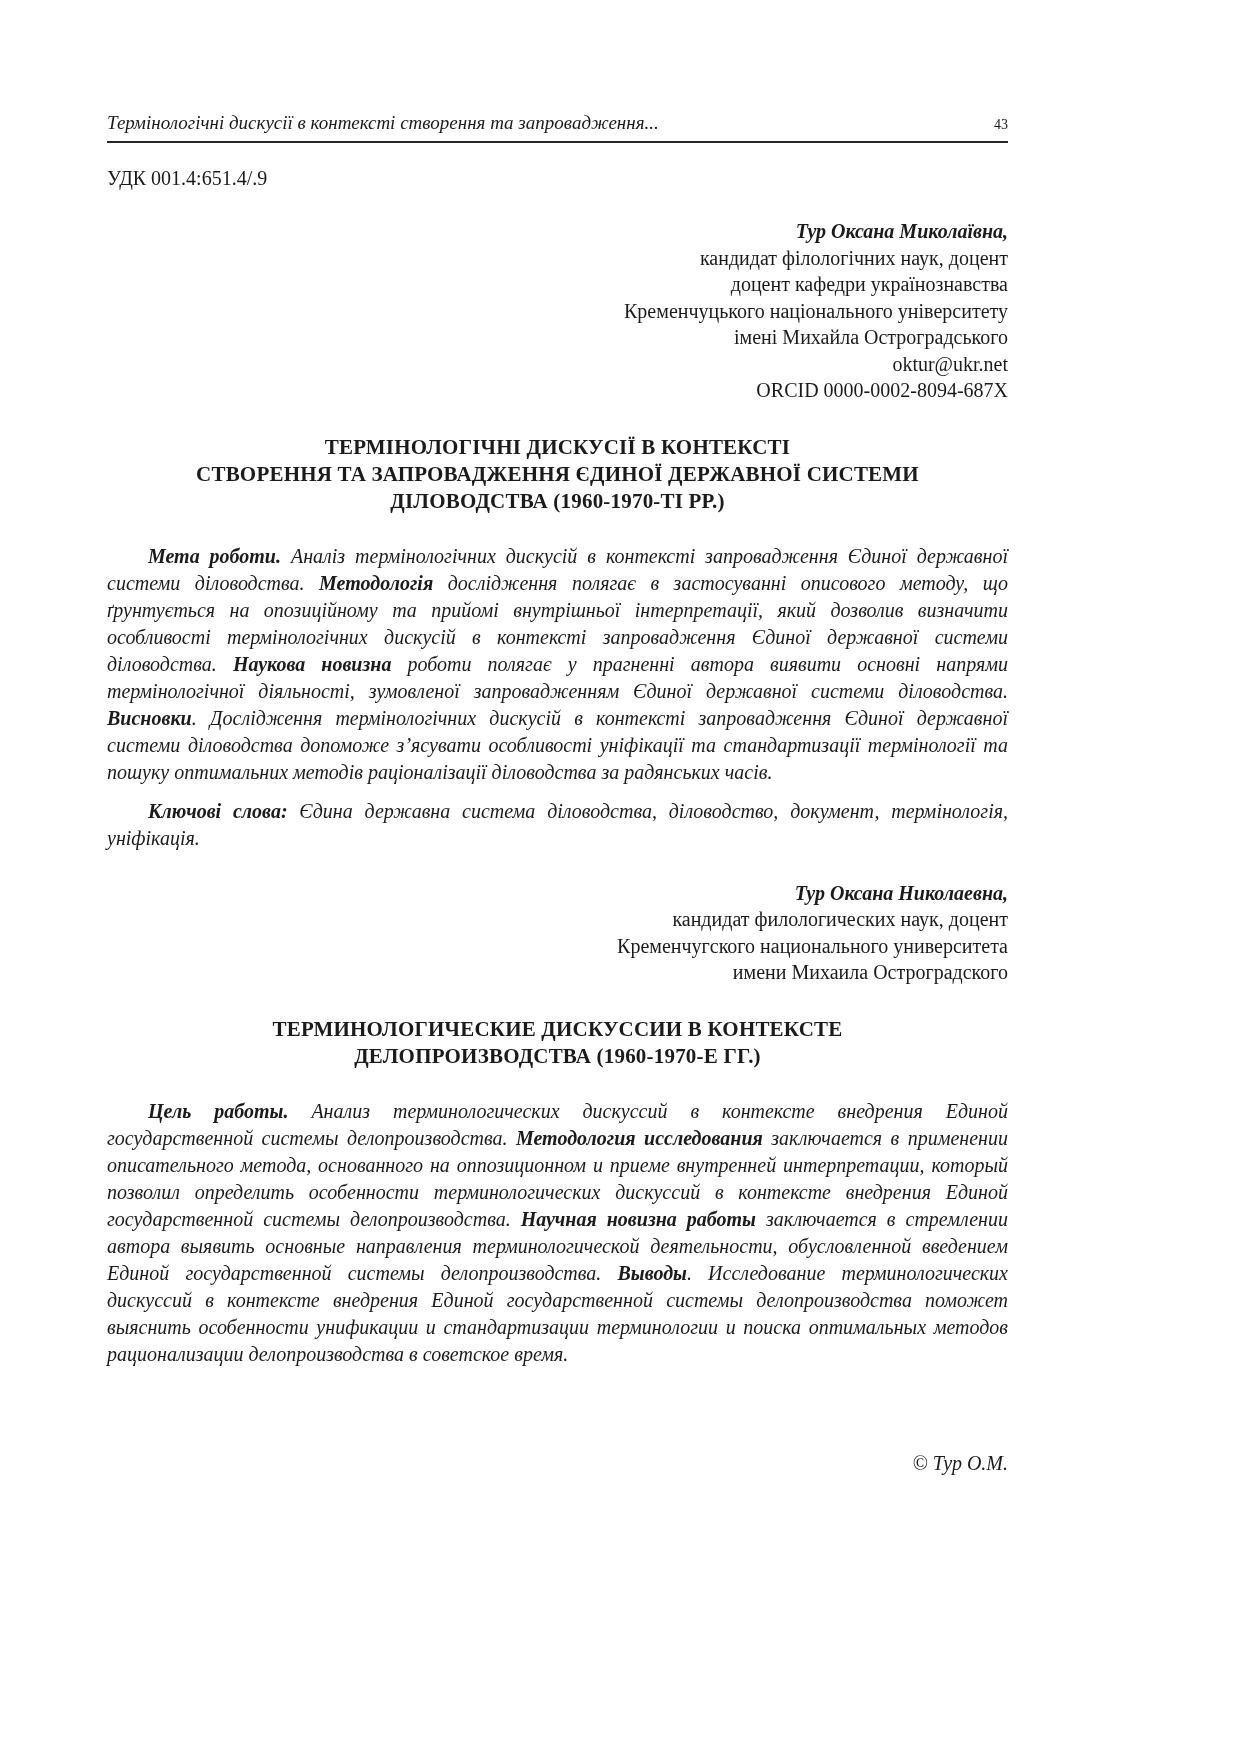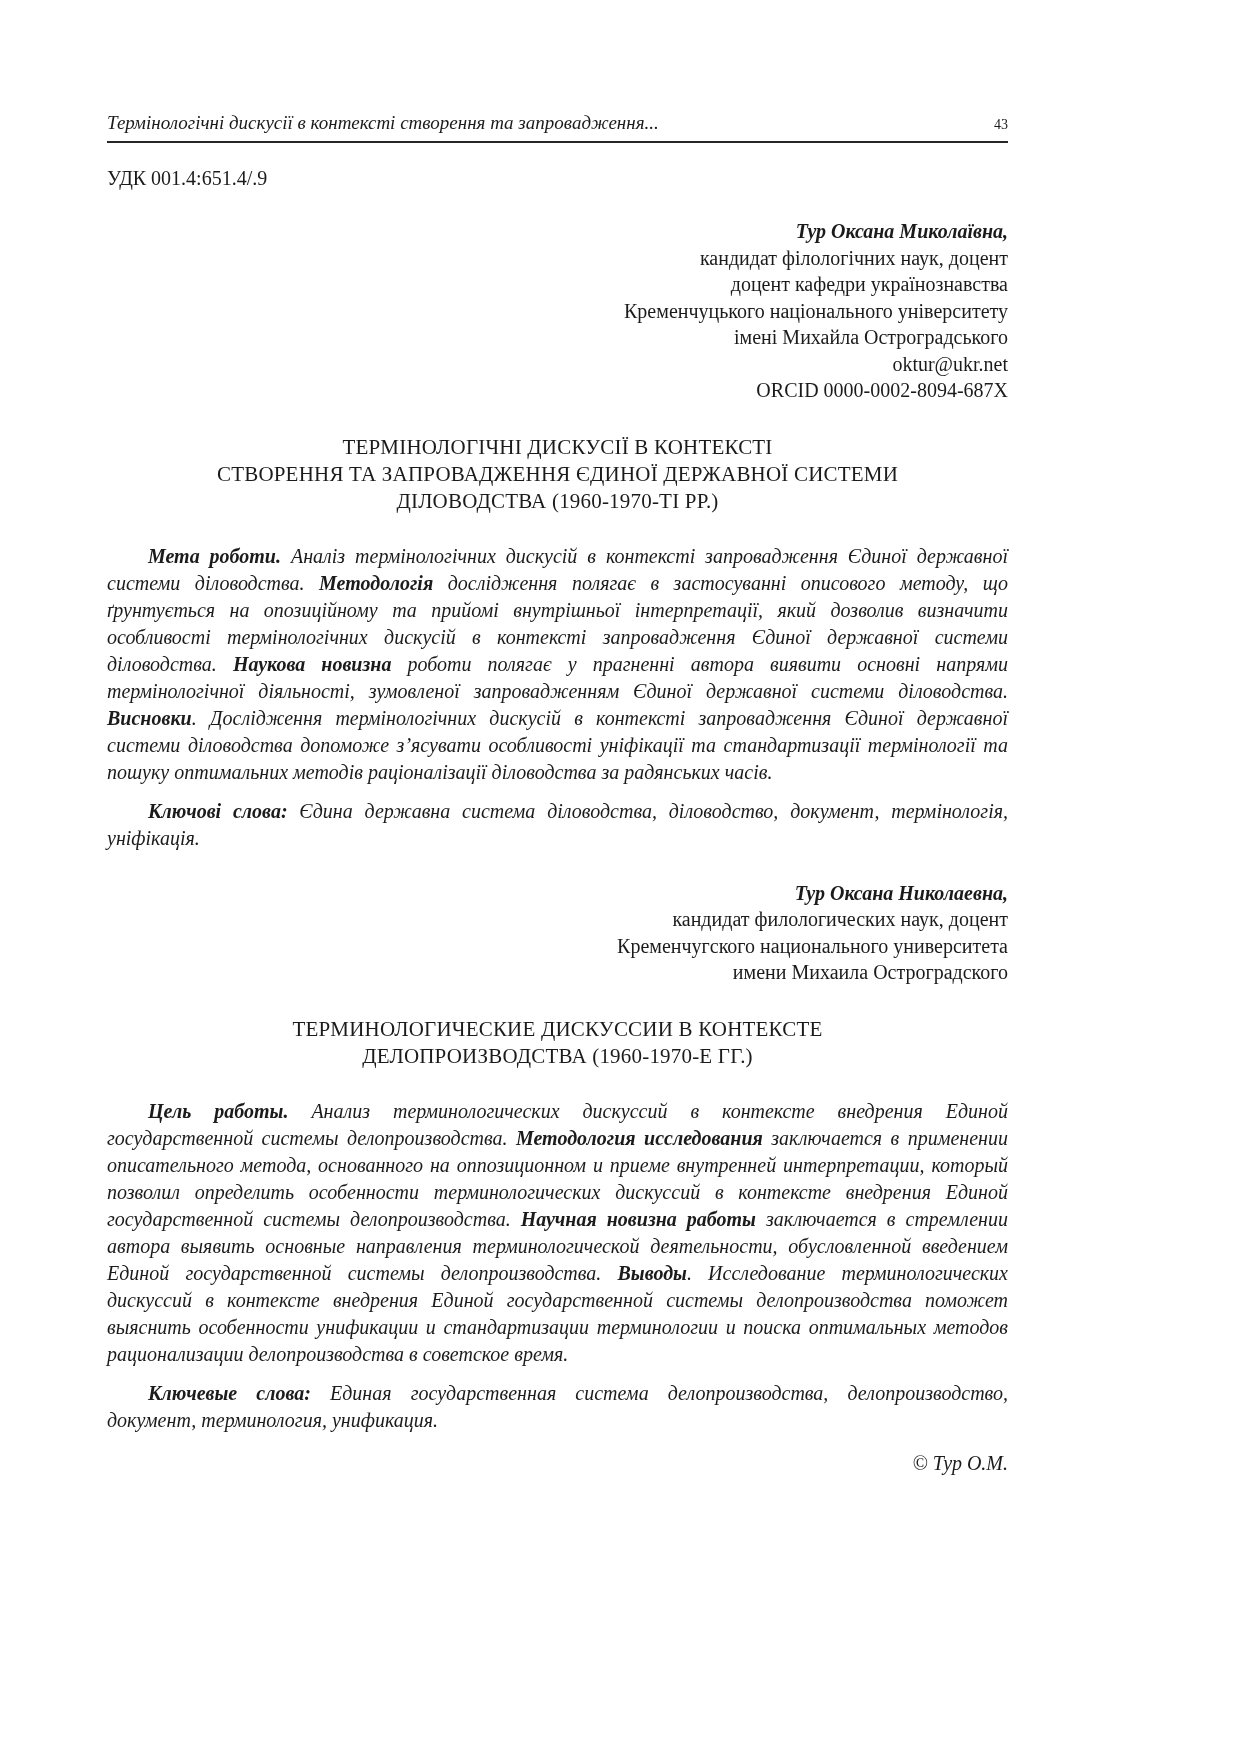--- a/index.html
+++ b/index.html
@@ -52,21 +52,21 @@
     line-height: 26.5px;
   }
   .author-name {
     font-weight: bold;
     font-style: italic;
   }
   
   .article-title {
     margin-top: 30px;
     text-align: center;
-    font-weight: normal;
+    font-weight: bold;
     font-size: 21px;
     line-height: 27px;
     letter-spacing: 0.2px;
   }
   
   .para {
     margin: 28px 0 0 0;
     font-size: 20px;
     font-style: italic;
     line-height: 27px;
@@ -127,17 +127,16 @@
     <div>имени Михаила Остроградского</div>
   </div>
 
   <h1 class="article-title">
     <div>ТЕРМИНОЛОГИЧЕСКИЕ ДИСКУССИИ В КОНТЕКСТЕ</div>
     <div>ДЕЛОПРОИЗВОДСТВА (1960-1970-Е ГГ.)</div>
   </h1>
 
   <p class="para"><span class="seg b">Цель работы. </span><span class="seg">Анализ терминологических дискуссий в контексте внедрения Единой государственной системы делопроизводства. </span><span class="seg b">Методология исследования </span><span class="seg">заключается в применении описательного метода, основанного на оппозиционном и приеме внутренней интерпретации, который позволил определить особенности терминологических дискуссий в контексте внедрения Единой государственной системы делопроизводства. </span><span class="seg b">Научная новизна работы </span><span class="seg">заключается в стремлении автора выявить основные направления терминологической деятельности, обусловленной введением Единой государственной системы делопроизводства. </span><span class="seg b">Выводы</span><span class="seg">. Исследование терминологических дискуссий в контексте внедрения Единой государственной системы делопроизводства поможет выяснить особенности унификации и стандартизации терминологии и поиска оптимальных методов рационализации делопроизводства в советское время.</span></p>
 
-  <p class="para keywords"><span class="seg b">Ключевые слова: </span><span class="seg">Единая государственная система делопроизводства, делопроизводство, документ, терминология, унификация.</span></p>
 
   <div class="copyright">©  Тур О.М.</div>
 
 </div>
 
 </body></html>

